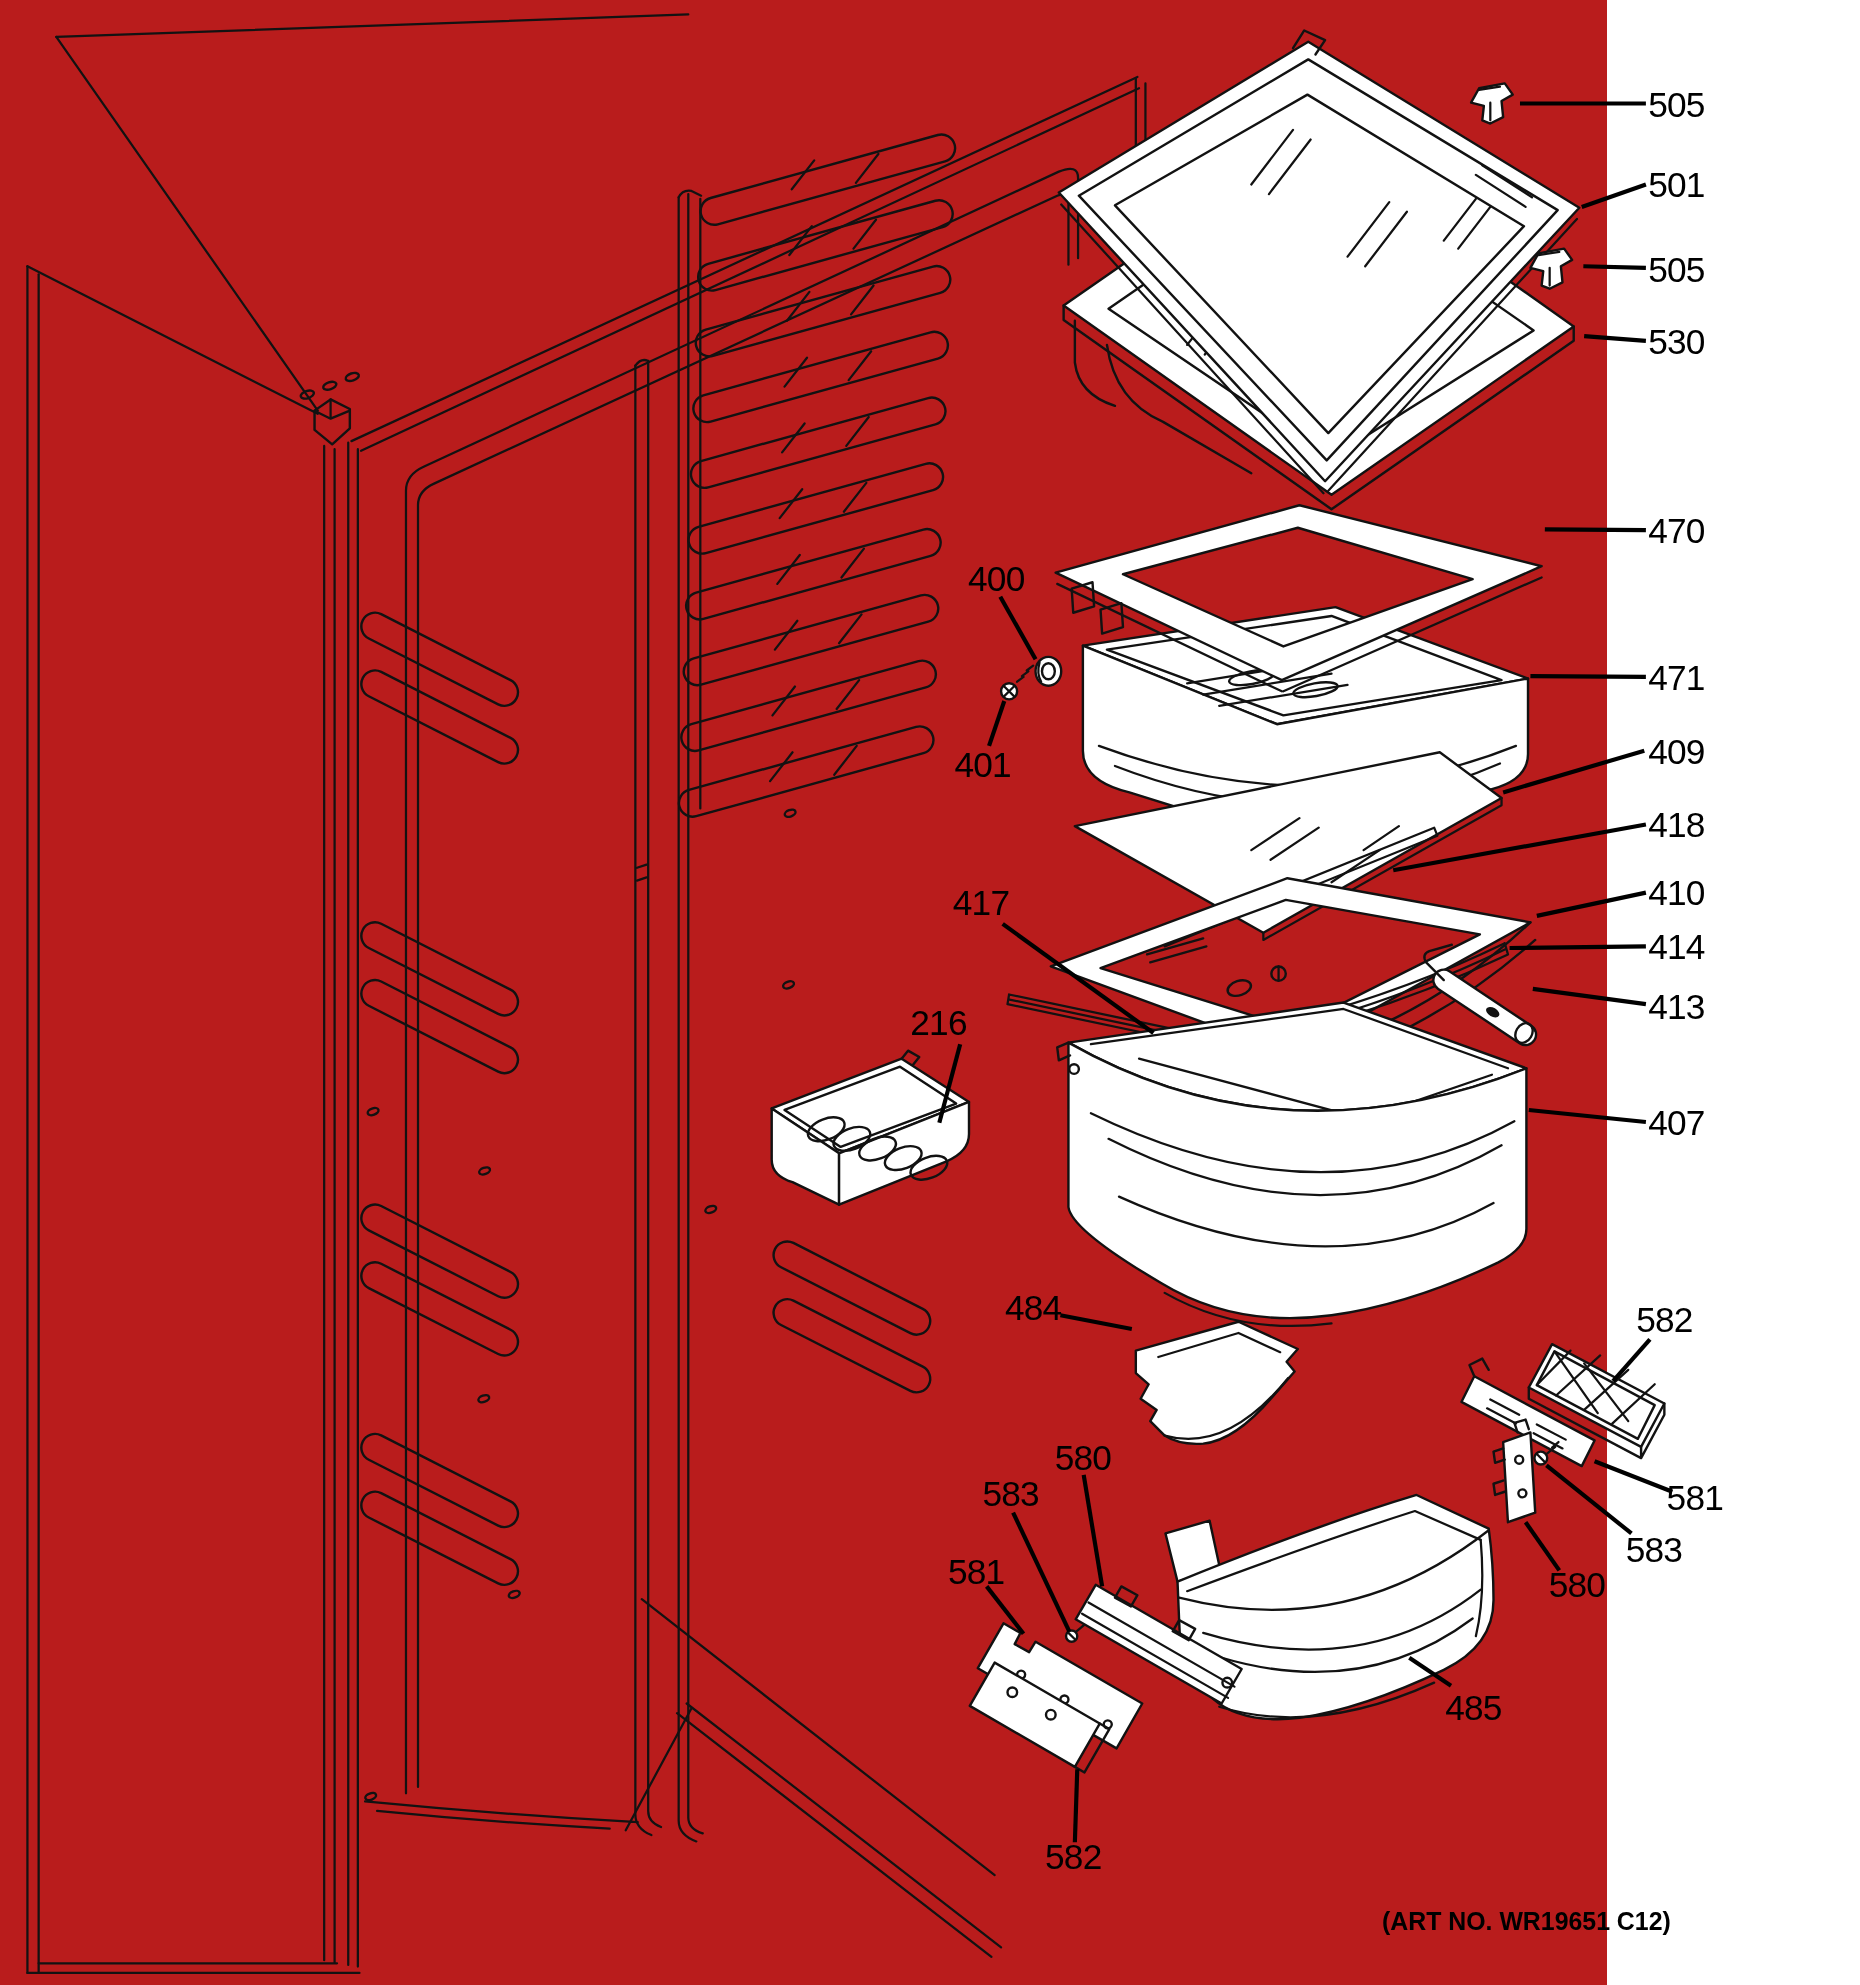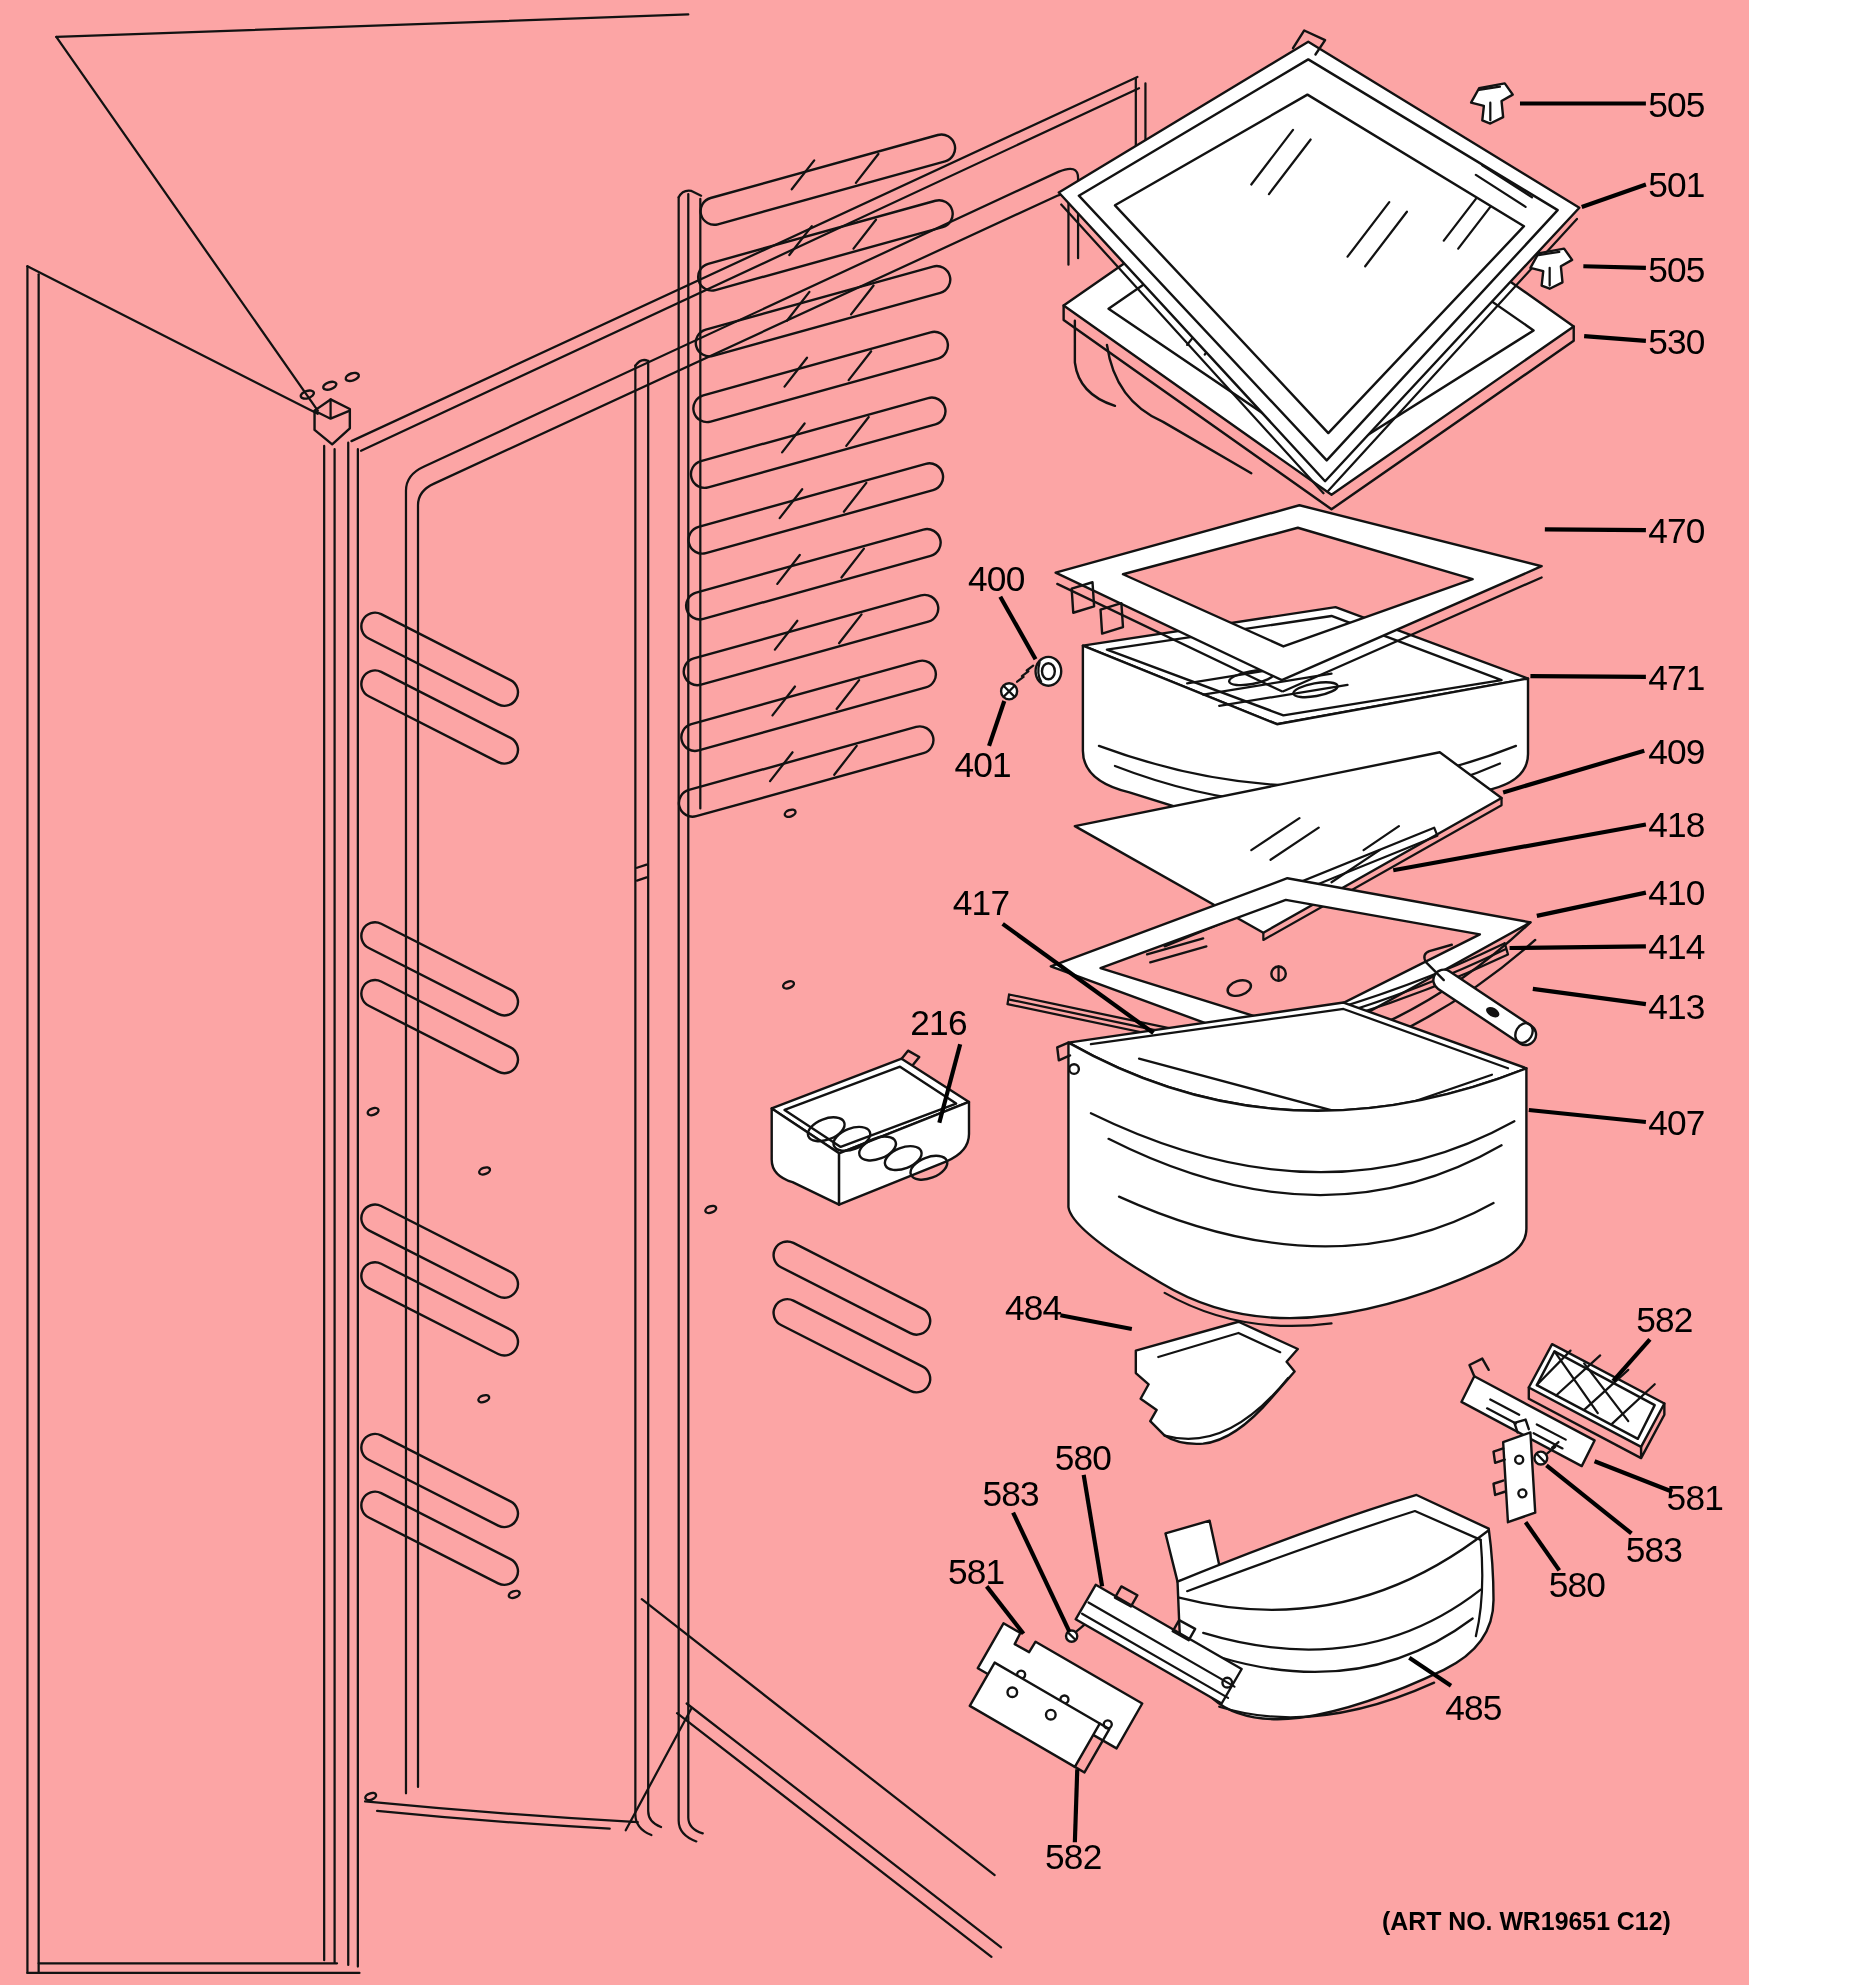--- a/index.html
+++ b/index.html
@@ -1,16 +1,16 @@
 <!DOCTYPE html>
 <html style="font-size:13px"><head>
 <meta charset="utf-8">
 <style>
   html,body{margin:0;padding:0;background:#ffffff;}
-  .page{width:1749px;height:1985px;position:relative;background:#fca5a5;}
+  .page{width:1607px;height:1985px;position:relative;background:#b91c1c;}
   svg{display:block;}
   .ln{stroke:#121212;stroke-width:2.8;fill:none;stroke-linecap:round;stroke-linejoin:round;}
   .pt{stroke:#121212;stroke-width:3;fill:#ffffff;stroke-linejoin:round;stroke-linecap:round;}
   .po{stroke:#121212;stroke-width:3;fill:none;stroke-linejoin:round;stroke-linecap:round;}
   .ring{stroke:#121212;stroke-width:3;fill:#ffffff;fill-rule:evenodd;stroke-linejoin:round;}
   .ld{stroke:#000000;stroke-width:5.2;fill:none;stroke-linecap:butt;}
   .callout{font:400 44px "Liberation Sans", sans-serif;letter-spacing:-1px;fill:#000;}
   .artno{font:700 31px "Liberation Sans", sans-serif;fill:#000;}
   .dark{fill:#121212;stroke:none;}
 </style>

